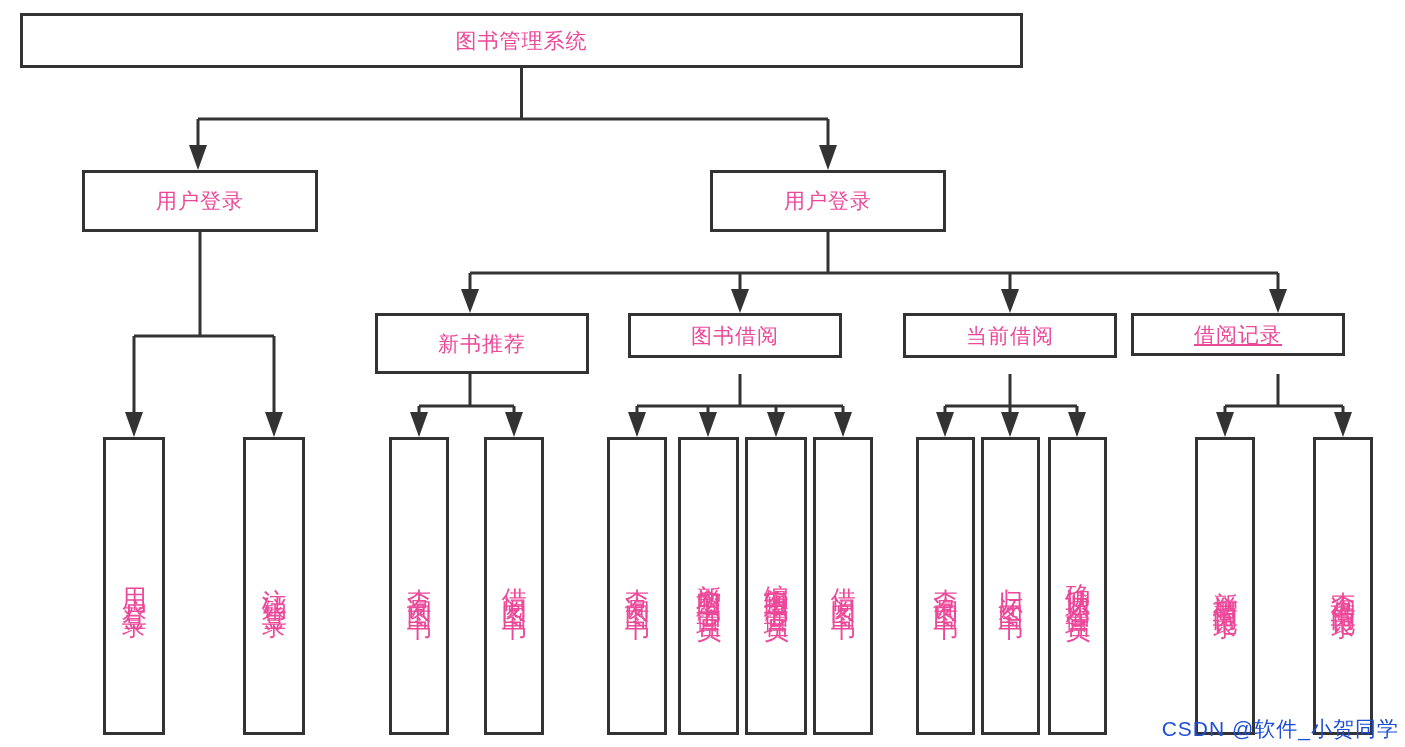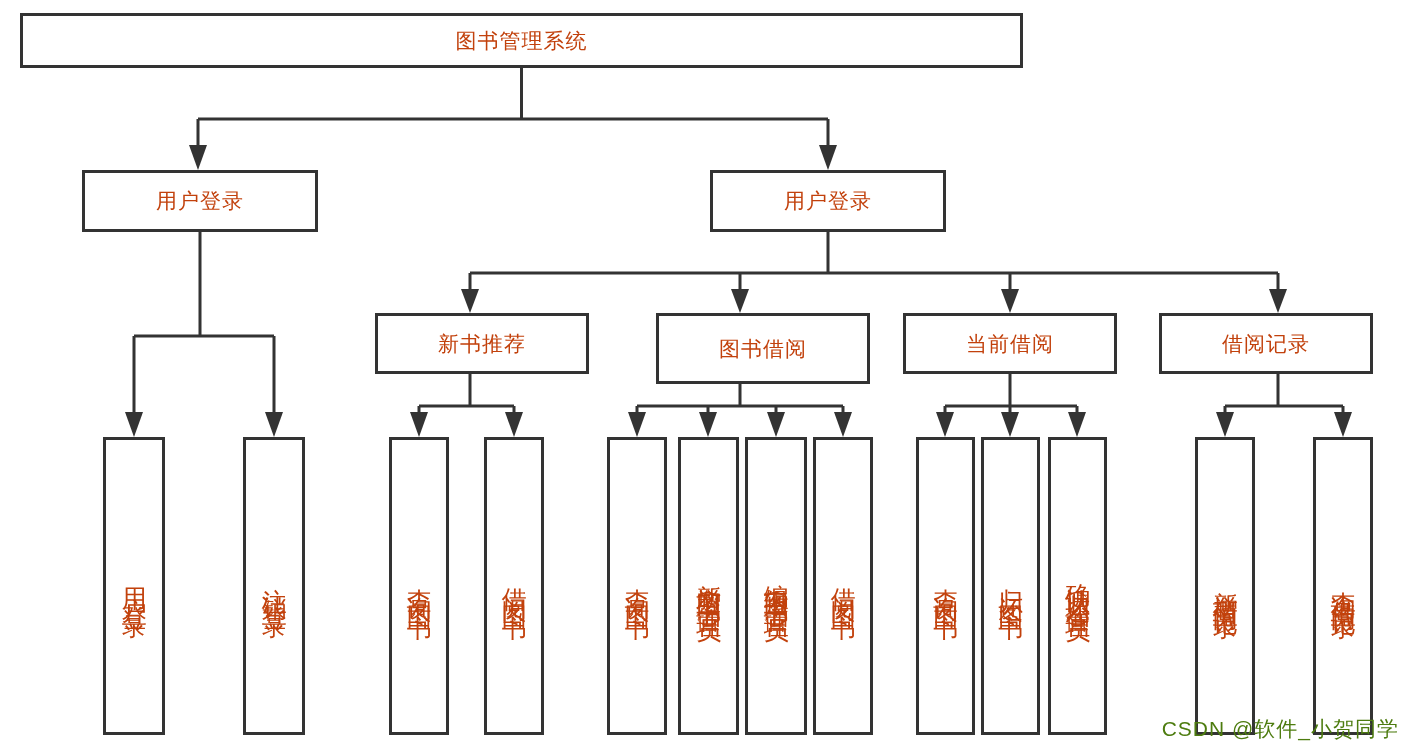--- a/index.html
+++ b/index.html
@@ -15,21 +15,21 @@
     position: absolute;
     left: 0; top: 0;
     width: 1405px; height: 747px;
     z-index: 1;
   }
   .node {
     position: absolute;
     box-sizing: border-box;
     border: 3px solid #333333;
     background: #ffffff;
-    color: #c2410c;
+    color: #ec4899;
     display: flex;
     align-items: center;
     justify-content: center;
     z-index: 2;
   }
   .hbox {
     font-size: 21px;
     letter-spacing: 1px;
     white-space: nowrap;
   }
@@ -44,21 +44,21 @@
   }
   .vbox.tight {
     letter-spacing: 5px;
   }
   .watermark {
     position: absolute;
     right: 6px;
     bottom: 4px;
     z-index: 3;
     font-size: 21px;
-    color: #4d7c0f;
+    color: #1d4ed8;
     letter-spacing: 1px;
     white-space: nowrap;
   }
 </style>
 </head>
 <body>
 
 <div class="stage">
 
   <svg class="connectors" viewBox="0 0 1405 747" xmlns="http://www.w3.org/2000/svg">
@@ -107,23 +107,23 @@
       <polygon points="1334,412 1352,412 1343,437"></polygon>
     </g>
   </svg>
 
   <div class="node hbox" style="left:20px; top:13px; width:1003px; height:55px;">图书管理系统</div>
 
   <div class="node hbox" style="left:82px; top:170px; width:236px; height:62px;">用户登录</div>
   <div class="node hbox" style="left:710px; top:170px; width:236px; height:62px;">用户登录</div>
 
   <div class="node hbox" style="left:375px; top:313px; width:214px; height:61px;">新书推荐</div>
-  <div class="node hbox" style="left:656px; top:313px; width:214px; height:71px;">图书借阅</div>
-  <div class="node hbox" style="left:903px; top:313px; width:214px; height:61px;">当前借阅</div>
-  <div class="node hbox" style="left:1159px; top:313px; width:214px; height:61px;">借阅记录</div>
+  <div class="node hbox" style="left:628px; top:313px; width:214px; height:45px;">图书借阅</div>
+  <div class="node hbox" style="left:903px; top:313px; width:214px; height:45px;">当前借阅</div>
+  <div class="node hbox" style="left:1131px; top:313px; width:214px; height:43px;text-decoration:underline;">借阅记录</div>
 
   <div class="node vbox" style="left:103px; top:437px; width:62px; height:298px;">用户登录</div>
   <div class="node vbox" style="left:243px; top:437px; width:62px; height:298px;">注销登录</div>
 
   <div class="node vbox" style="left:389px; top:437px; width:60px; height:298px;">查询图书</div>
   <div class="node vbox" style="left:484px; top:437px; width:60px; height:298px;">借阅图书</div>
 
   <div class="node vbox" style="left:607px; top:437px; width:60px; height:298px;">查询图书</div>
   <div class="node vbox tight" style="left:678px; top:437px; width:61px; height:298px;">新增图书（管理员）</div>
   <div class="node vbox tight" style="left:745px; top:437px; width:62px; height:298px;">编辑图书（管理员）</div>

